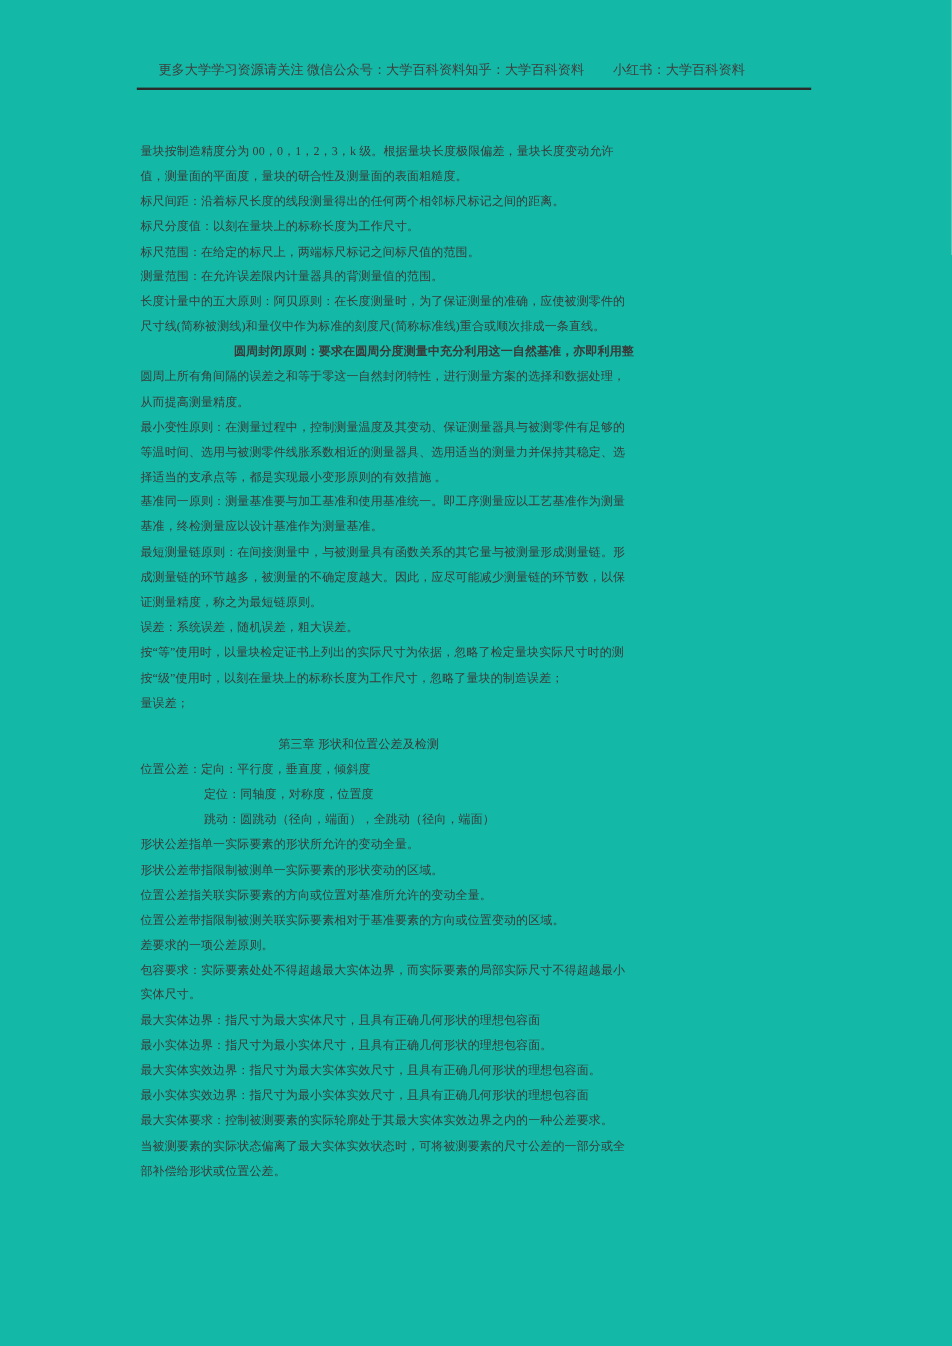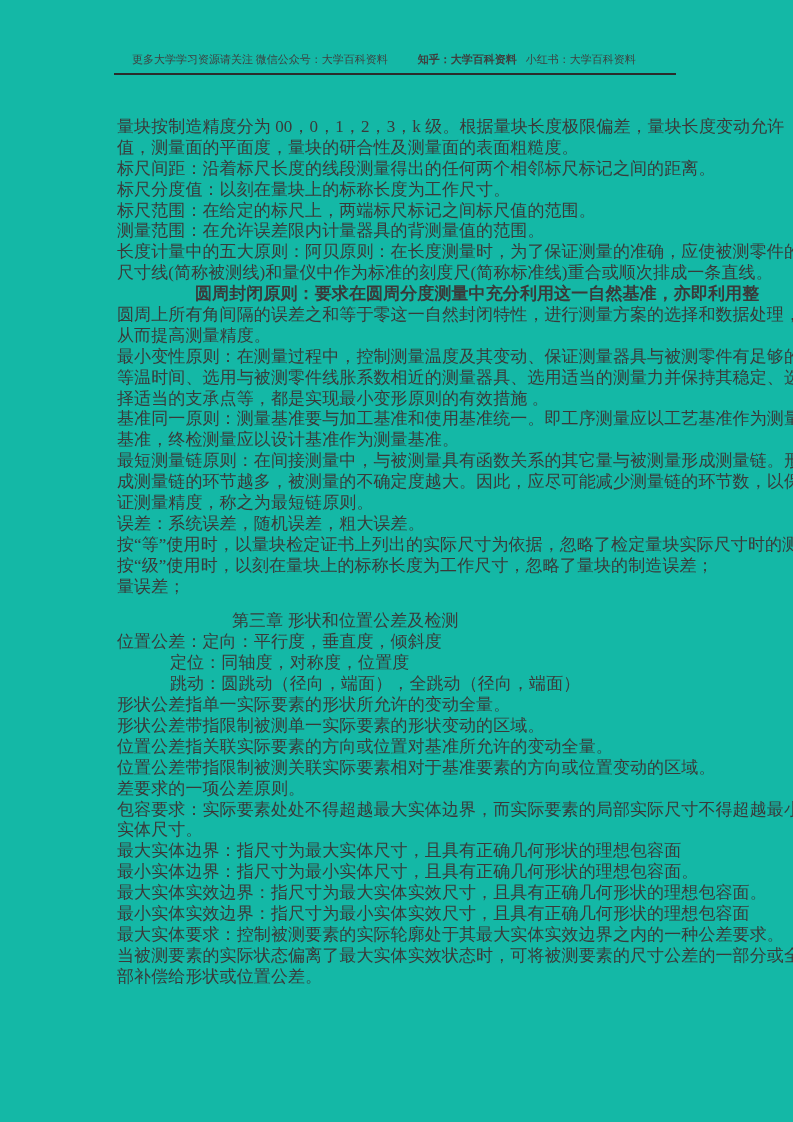--- a/index.html
+++ b/index.html
@@ -18,27 +18,27 @@
     width:544px;
     padding:0 0 7px 18px;
     border-bottom:2px solid #2b2b2b;
     font-size:11px;
     line-height:14px;
     white-space:nowrap;
     color:#3f3f3f;
     display:flex;
     align-items:baseline;
   }
-  .header .seg2{margin-left:30px;font-weight:bold;}
-  .header .seg3{margin-left:9px;}
+  .header .seg2{}
+  .header .seg3{margin-left:24px;}
   .doc{
     position:absolute;
     left:117px;top:117px;
     width:600px;
-    font-size:17px;
+    font-size:10px;
   }
   .line{
     height:20.9px;
     line-height:20.9px;
     white-space:nowrap;
     letter-spacing:0.1px;
   }
   .spacer{height:14px;}
 </style>
 </head>

